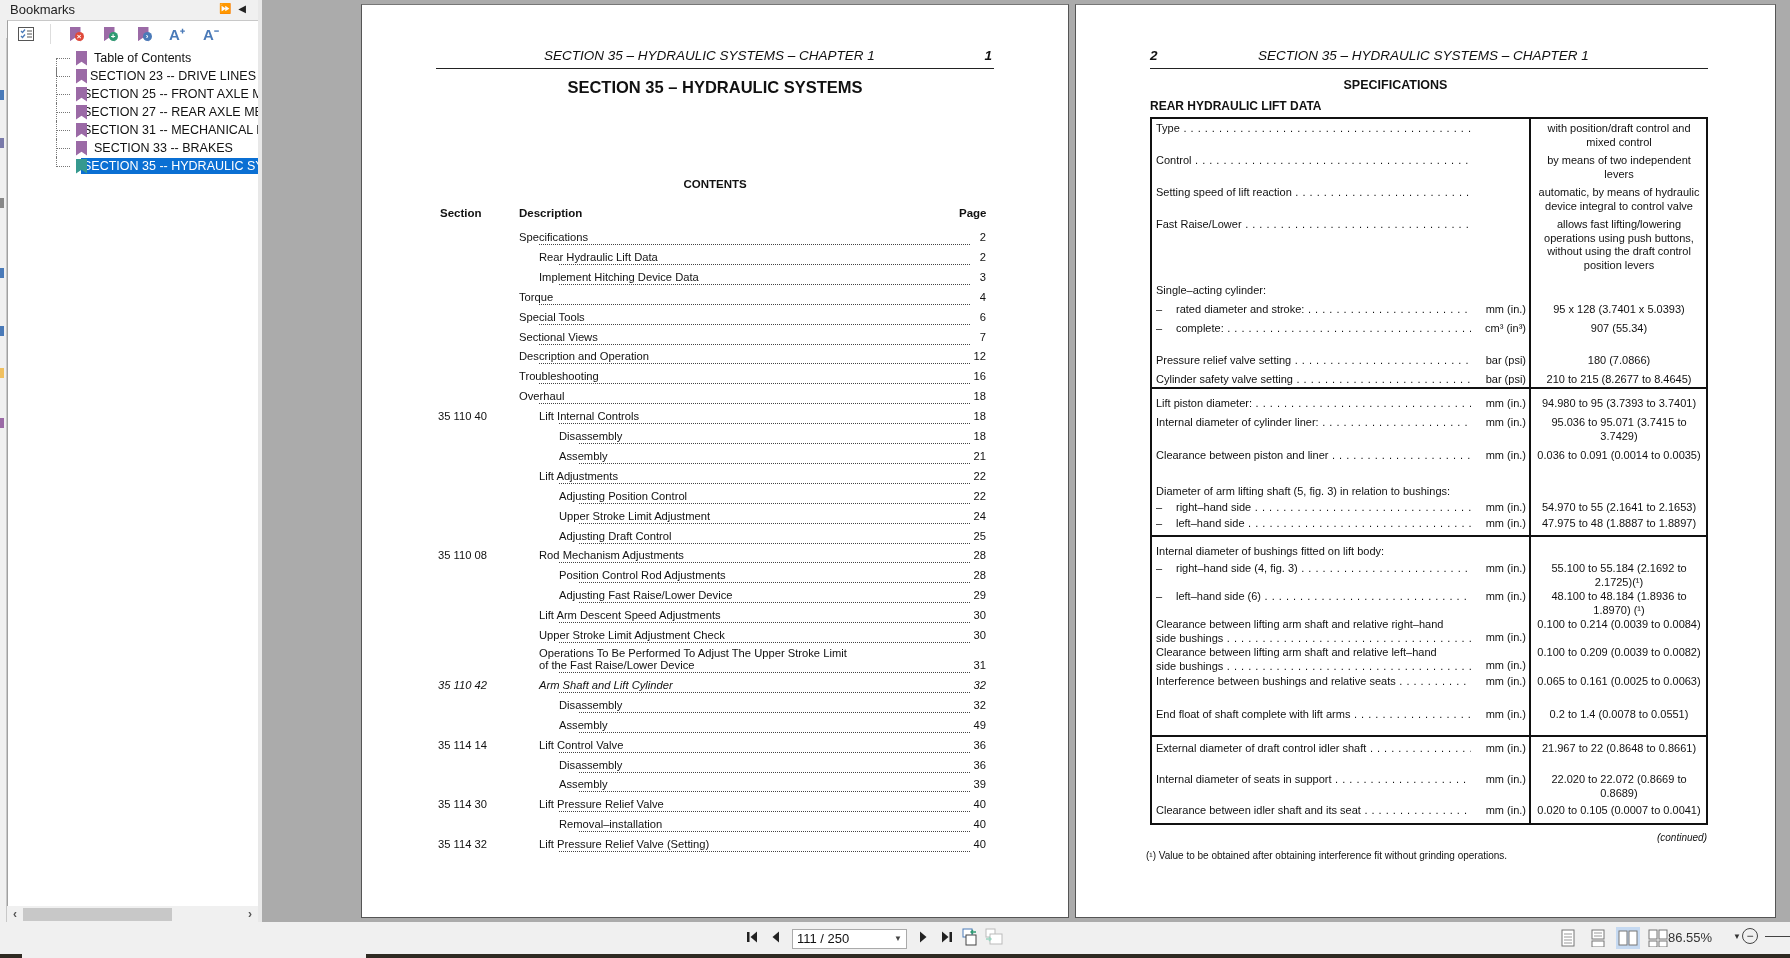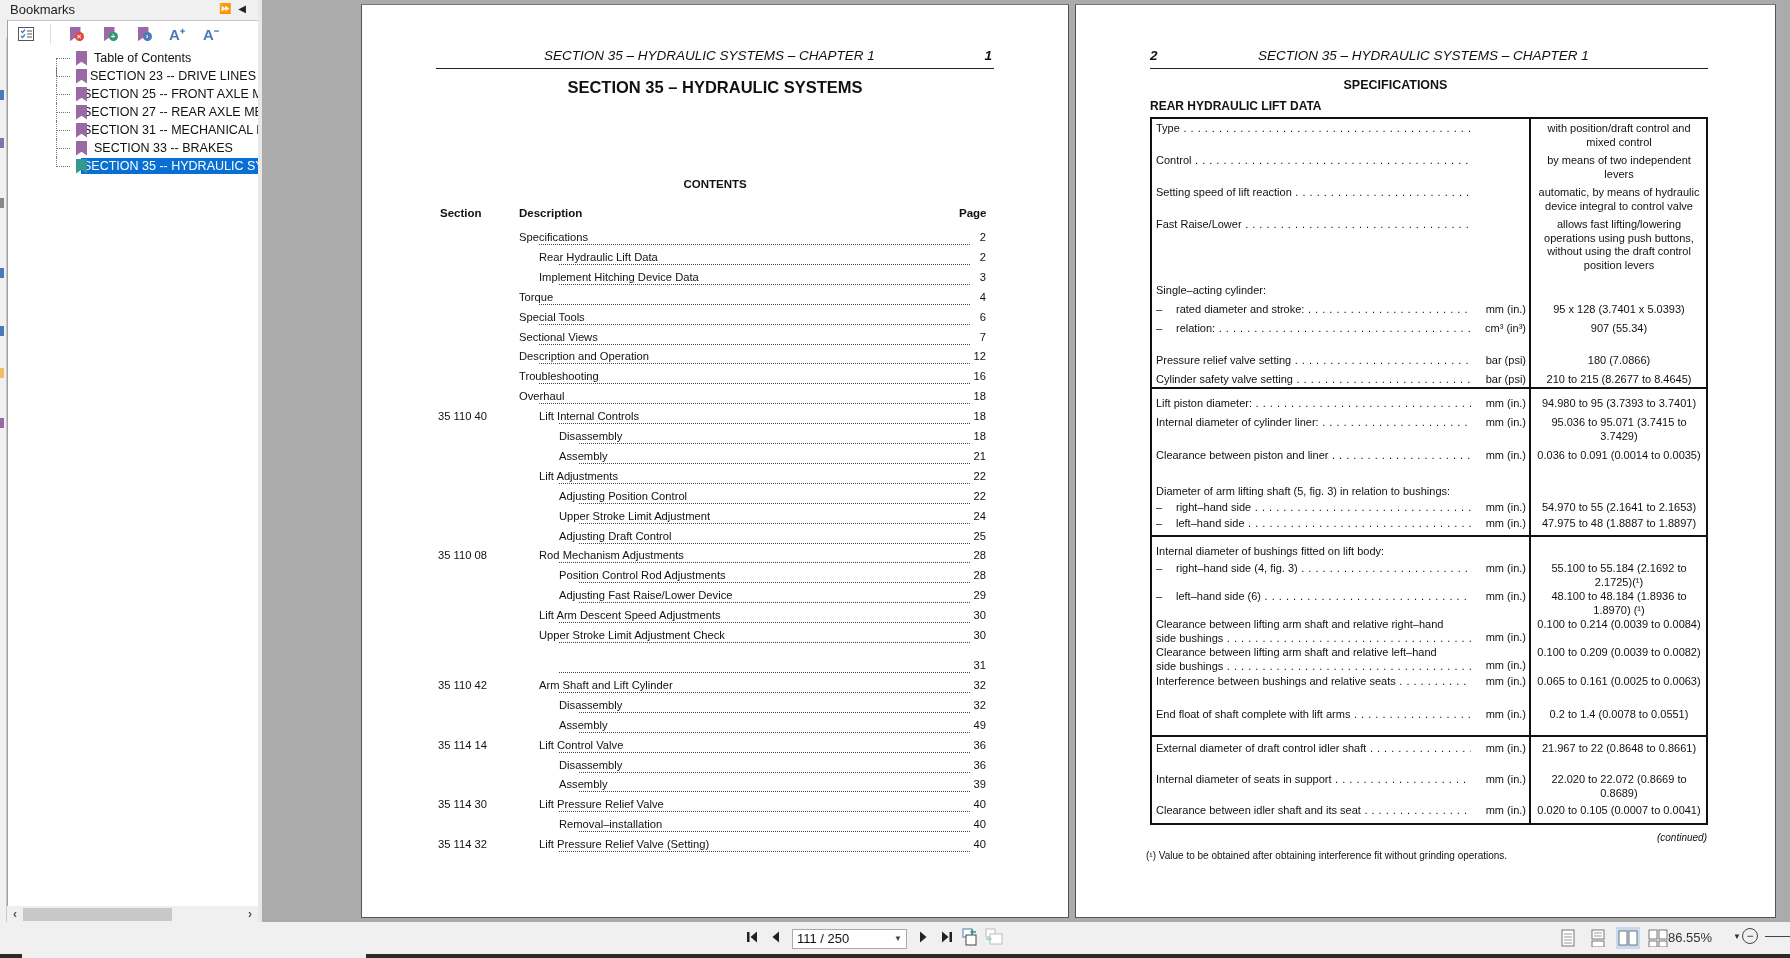--- a/index.html
+++ b/index.html
@@ -310,24 +310,25 @@
             <span class="desc" style="left:177px">Lift Arm Descent Speed Adjustments</span>
             <span class="leader" style="left:197px"></span>
             <span class="pg" style="">30</span>
           </div>
           <div class="toc-row" style="top: 622px; left: 0px; width: 626px;">
             <span class="desc" style="left:177px">Upper Stroke Limit Adjustment Check</span>
             <span class="leader" style="left:197px"></span>
             <span class="pg" style="">30</span>
           </div>
           <div class="toc-row two" style="top: 641.9px; left: 0px; width: 626px;">
+            <span class="desc" style="left:177px;top:0"><span>Operations To Be Performed To Adjust The Upper Stroke Limit</span><br><span>of the Fast Raise/Lower Device</span></span>
             <span class="leader" style="left:197px"></span>
             <span class="pg" style="top:12px">31</span>
           </div>
-          <div class="toc-row" style="top: 671.9px; left: 0px; width: 626px;">
+          <div class="toc-row" style="top: 671.9px; left: 0px; width: 626px; font-style: italic;">
             <span class="sec" style="left:76px">35 110 42</span>
             <span class="desc" style="left:177px">Arm Shaft and Lift Cylinder</span>
             <span class="leader" style="left:197px"></span>
             <span class="pg" style="">32</span>
           </div>
           <div class="toc-row" style="top: 691.8px; left: 0px; width: 626px;">
             <span class="desc" style="left:197px">Disassembly</span>
             <span class="leader" style="left:217px"></span>
             <span class="pg" style="">32</span>
           </div>
@@ -410,21 +411,21 @@
               <div class="lab"><span class="">Single–acting cylinder:</span></div>
               <div class="unit" style=""></div>
               <div class="val"></div>
             </div>
             <div class="sp-row" style="top: 184px;">
               <div class="lab"><span class="dash">–</span><span class="dotfill">rated diameter and stroke:</span></div>
               <div class="unit" style="">mm (in.)</div>
               <div class="val">95 x 128 (3.7401 x 5.0393)</div>
             </div>
             <div class="sp-row" style="top: 203px;">
-              <div class="lab"><span class="dash">–</span><span class="dotfill">relation:</span></div>
+              <div class="lab"><span class="dash">–</span><span class="dotfill">complete:</span></div>
               <div class="unit" style="">cm³ (in³)</div>
               <div class="val">907 (55.34)</div>
             </div>
             <div class="sp-row" style="top: 235px;">
               <div class="lab"><span class="dotfill">Pressure relief valve setting</span></div>
               <div class="unit" style="">bar (psi)</div>
               <div class="val">180 (7.0866)</div>
             </div>
             <div class="sp-row" style="top: 254px;">
               <div class="lab"><span class="dotfill">Cylinder safety valve setting</span></div>

